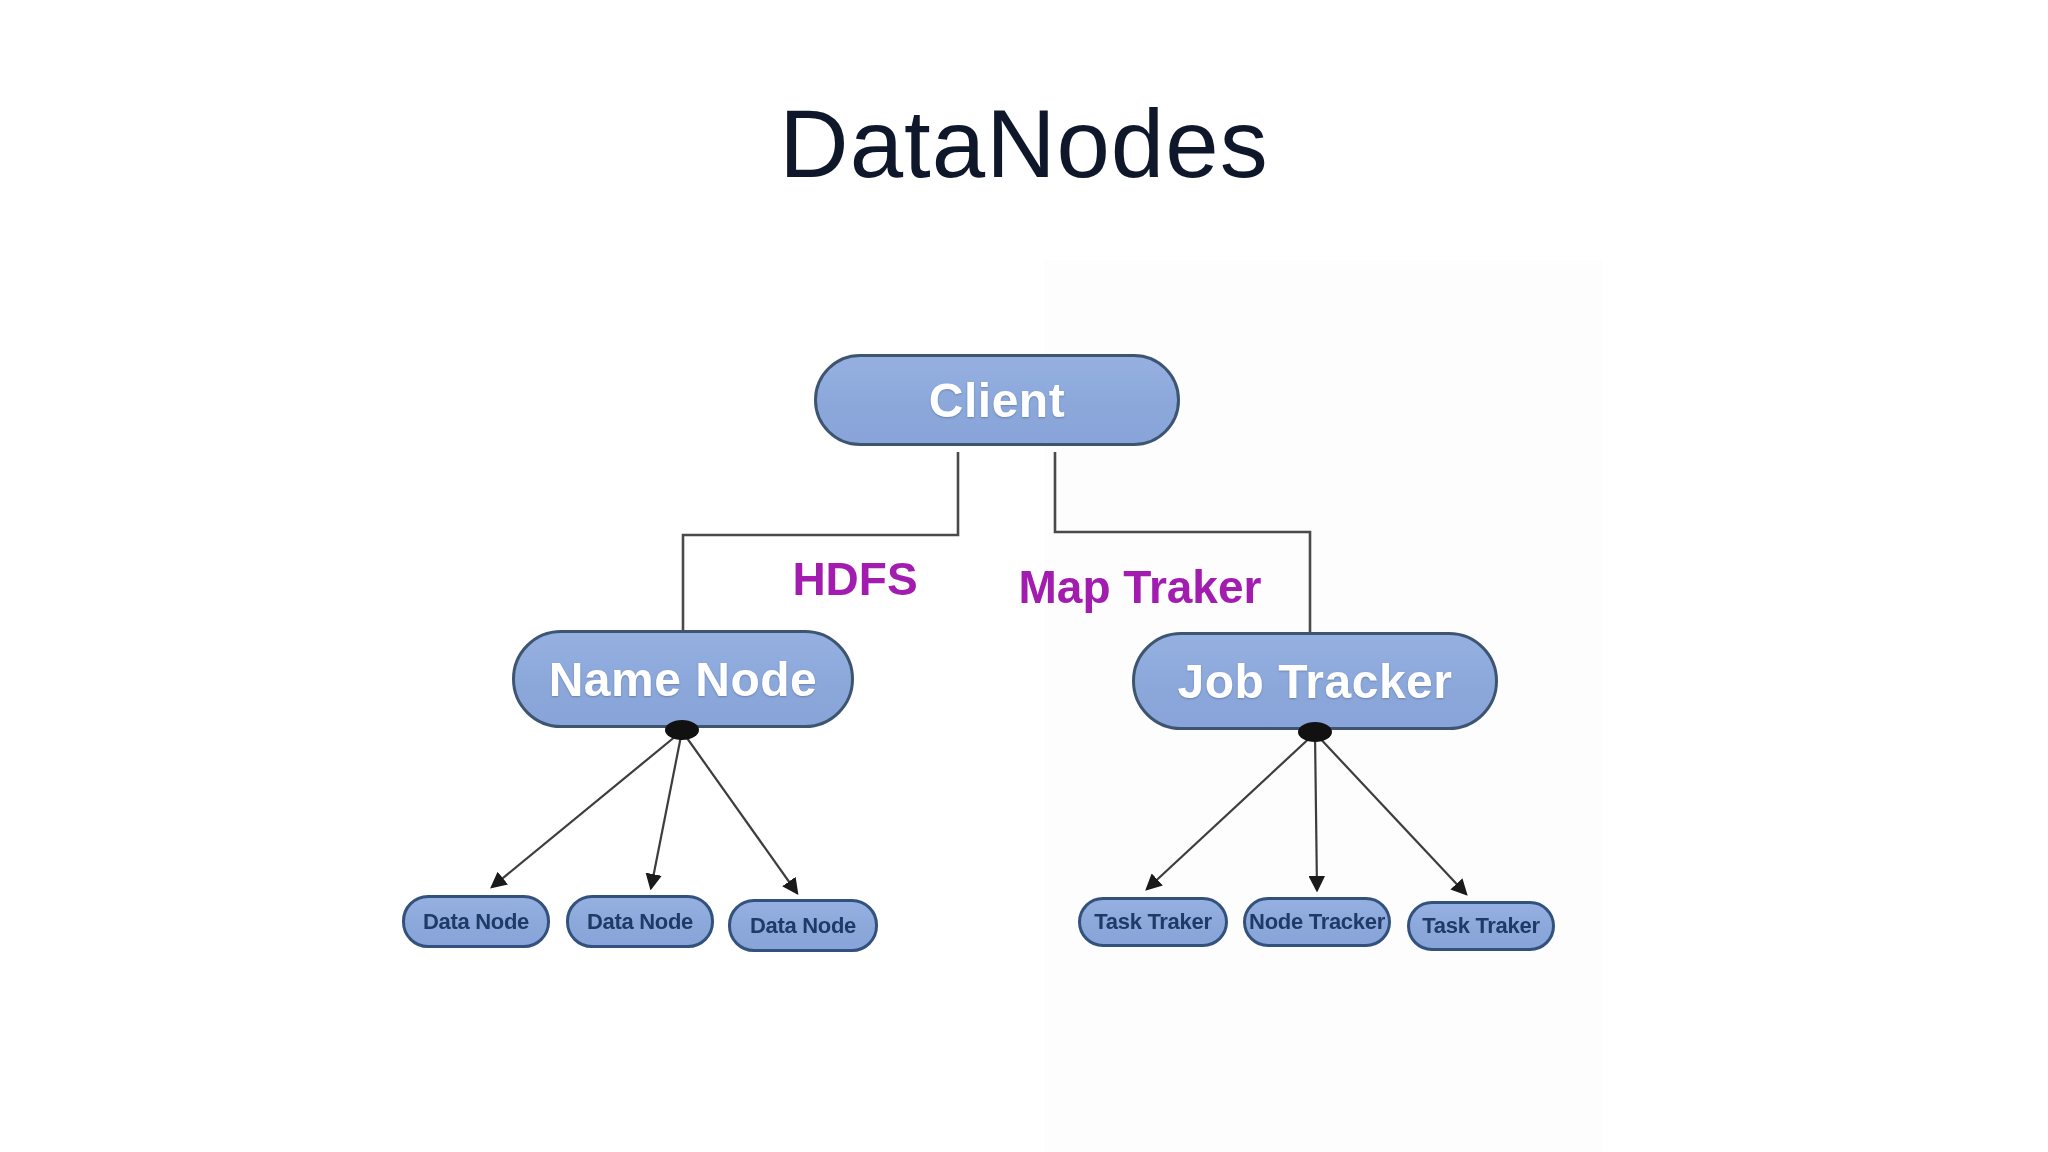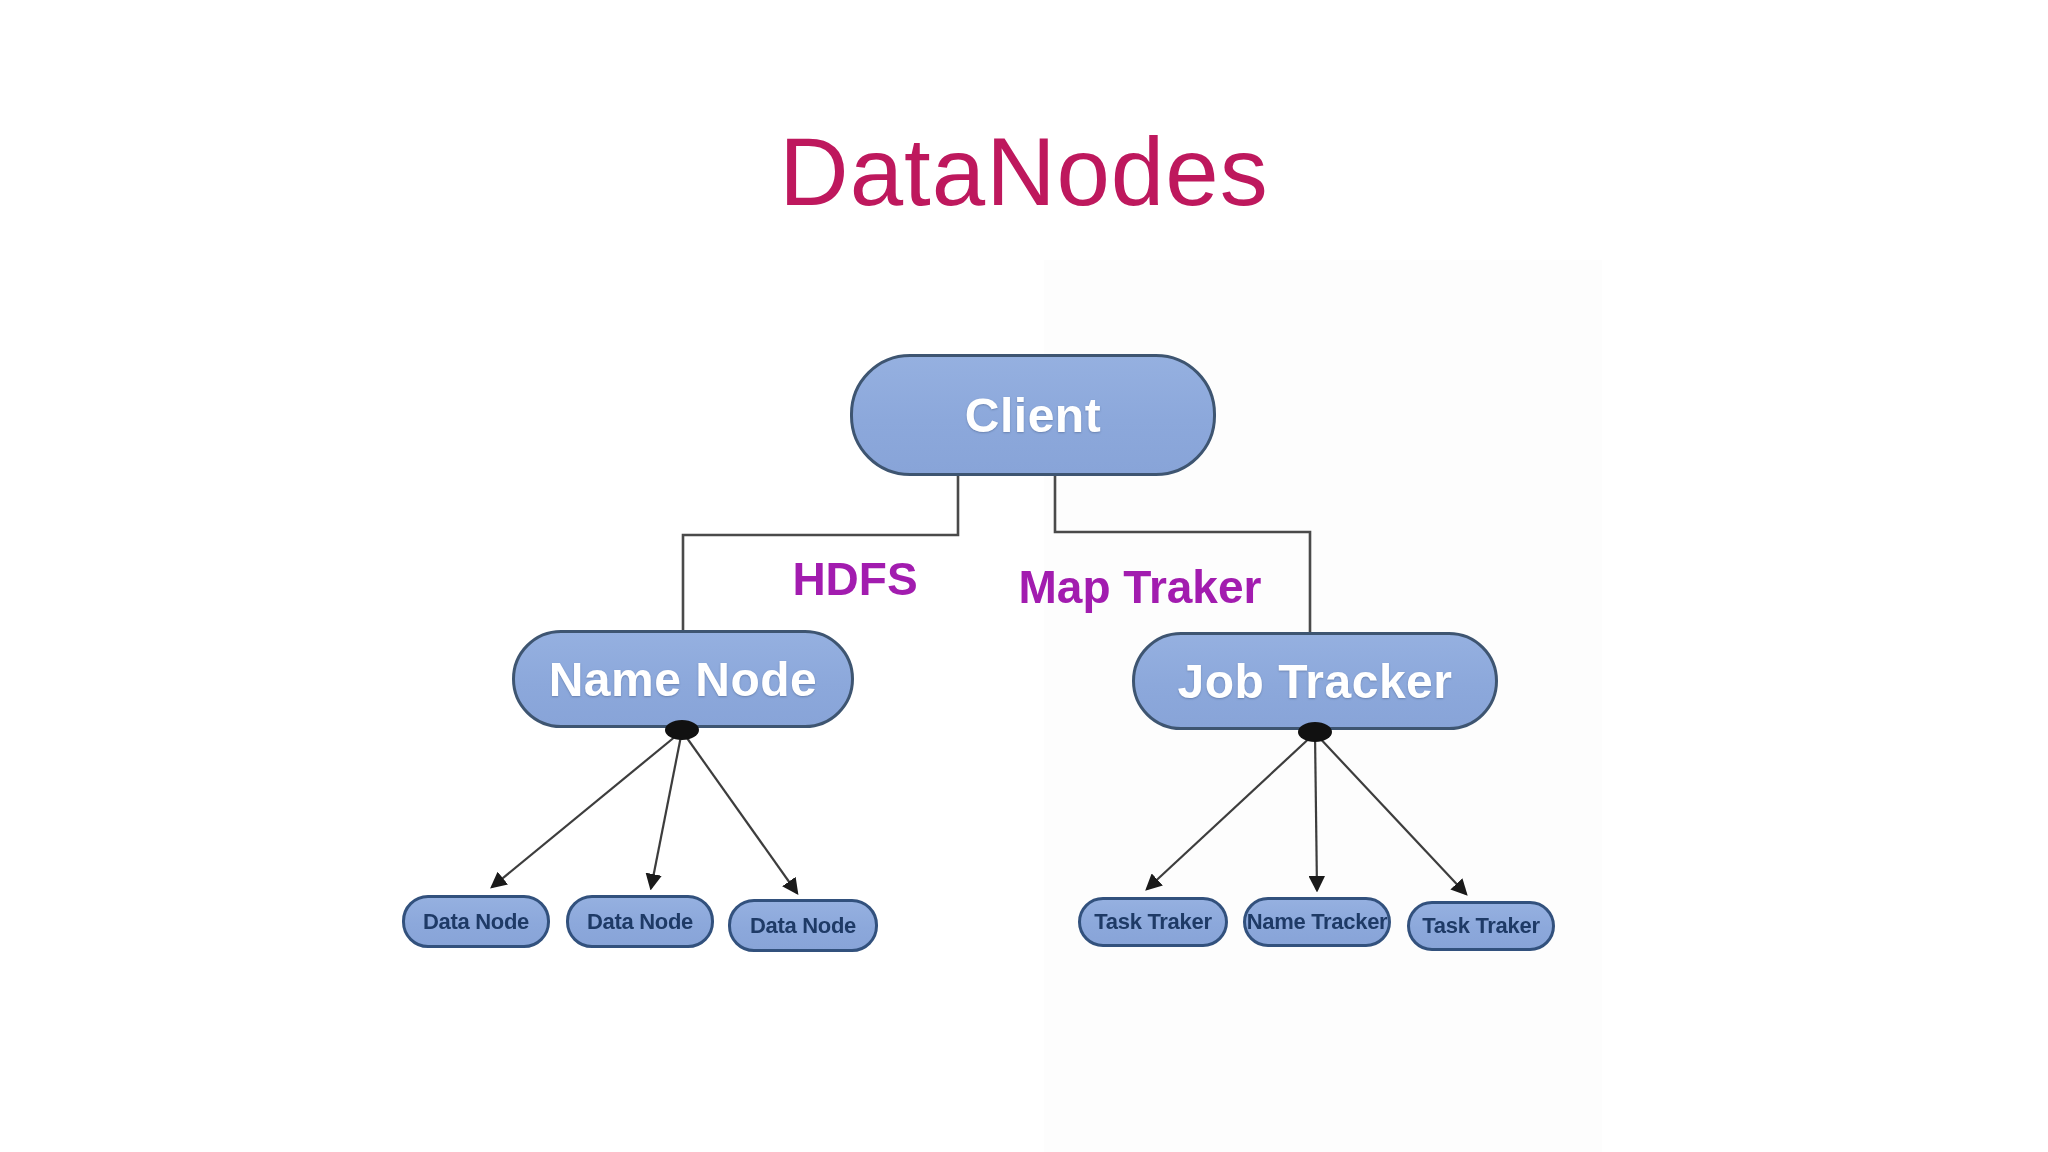--- a/index.html
+++ b/index.html
@@ -3,40 +3,40 @@
 <meta charset="utf-8">
 <style>
   html,body{margin:0;padding:0;background:#ffffff;}
   #stage{
     position:relative;width:2048px;height:1152px;overflow:hidden;
     background:#ffffff;font-family:"Liberation Sans",sans-serif;
   }
   .bg-tint{position:absolute;left:1044px;top:260px;width:558px;height:892px;background:#fdfdfd;z-index:0;}
   .slide-title{
     position:absolute;left:624px;top:84px;width:800px;height:120px;
-    text-align:center;font-size:96px;font-weight:300;color:#be185d;
-    letter-spacing:1px;z-index:2;line-height:120px;margin-top:28px;
+    text-align:center;font-size:96px;font-weight:300;color:#0f172a;
+    letter-spacing:1px;z-index:2;line-height:120px;
   }
   svg.wires{position:absolute;left:0;top:0;z-index:1;}
   svg.dots{position:absolute;left:0;top:0;z-index:3;pointer-events:none;}
   .pill{
     position:absolute;display:flex;align-items:center;justify-content:center;
     background:linear-gradient(180deg,#95b0e0 0%,#8ca8db 55%,#88a4d8 100%);
     border:3px solid #3e5571;border-radius:60px;box-sizing:border-box;z-index:2;
   }
   .pill.big{color:#ffffff;font-weight:bold;font-size:48px;letter-spacing:0.5px;
     text-shadow:0 1px 2px rgba(40,60,95,.35);}
   .pill.small{color:#1e3a66;font-weight:bold;font-size:22px;letter-spacing:-0.3px;
     border-width:3px;border-color:#32517d;border-radius:26px;white-space:nowrap;}
   .edge-label{
     position:absolute;font-weight:bold;color:#a21caf;font-size:46px;
     text-align:center;z-index:2;letter-spacing:0px;
   }
   
-  .n-client{left:850px;top:354px;width:366px;height:122px;}
+  .n-client{left:814px;top:354px;width:366px;height:92px;}
   .n-name{left:512px;top:630px;width:342px;height:98px;}
   .n-job{left:1132px;top:632px;width:366px;height:98px;}
   .n-d1{left:402px;top:895px;width:148px;height:53px;}
   .n-d2{left:566px;top:895px;width:148px;height:53px;}
   .n-d3{left:728px;top:899px;width:150px;height:53px;}
   .n-t1{left:1078px;top:897px;width:150px;height:50px;}
   .n-t2{left:1243px;top:897px;width:148px;height:50px;}
   .n-t3{left:1407px;top:901px;width:148px;height:50px;}
   .l-hdfs{left:770px;top:552px;width:170px;}
   .l-mapreduce{left:955px;top:560px;width:370px;}
@@ -90,21 +90,21 @@
     <span>Data Node</span>
   </div>
   <div class="pill small n-d3">
     <span>Data Node</span>
   </div>
 
   <div class="pill small n-t1">
     <span>Task Traker</span>
   </div>
   <div class="pill small n-t2">
-    <span>Name Tracker</span>
+    <span>Node Tracker</span>
   </div>
   <div class="pill small n-t3">
     <span>Task Traker</span>
   </div>
 
   <svg class="dots" width="2048" height="1152" viewBox="0 0 2048 1152">
     <ellipse cx="682" cy="730" rx="17" ry="10" fill="#111111"></ellipse>
     <ellipse cx="1315" cy="732" rx="17" ry="10" fill="#111111"></ellipse>
   </svg>
 

